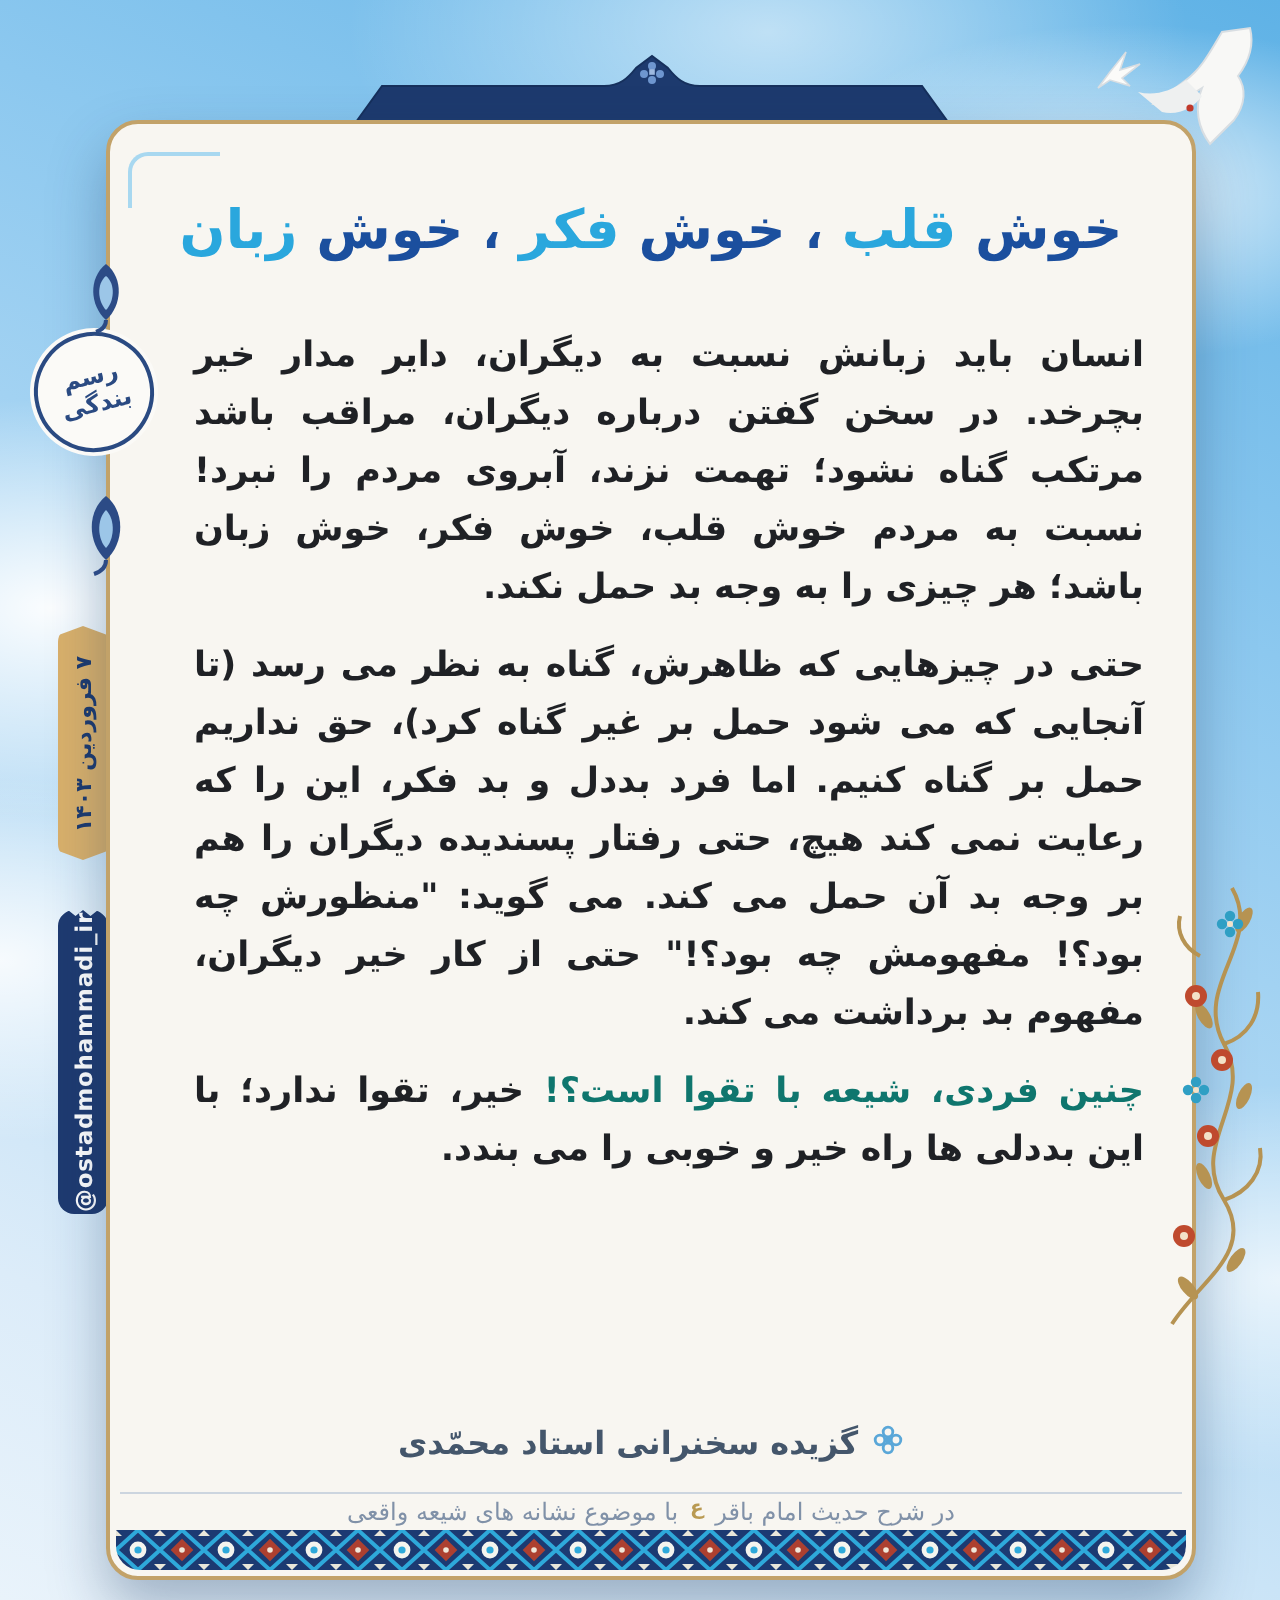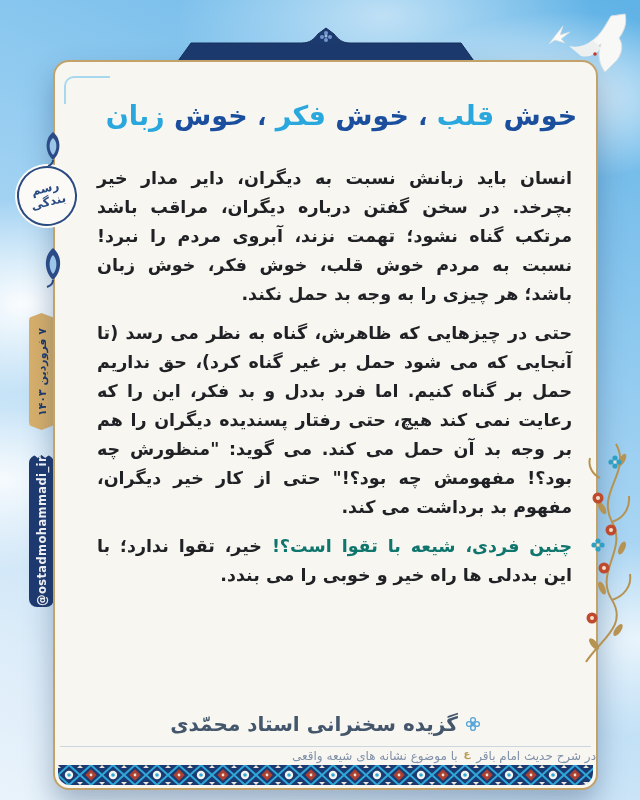--- a/index.html
+++ b/index.html
@@ -23,38 +23,38 @@
 
   
   .card { position:absolute; left:53px; top:60px; width:545px; height:730px; z-index:2;
     background:#f8f6f1; border:2px solid #c2a269; border-radius:16px;
     box-shadow:0 14px 28px rgba(30,60,100,.35); }
 
   .bracket { position:absolute; left:64px; top:76px; width:46px; height:28px; z-index:3;
     border-top:2.5px solid #a8d8f0; border-left:2.5px solid #a8d8f0; border-top-left-radius:10px; }
 
   
-  .title { position:absolute; left:16px; top:38px; width:100%; text-align:center;
+  .title { position:absolute; left:0; top:38px; width:100%; text-align:center;
     font-size:27px; font-weight:bold; color:#1b4f9e; letter-spacing:0; }
   .title .cyan { color:#2aa7dd; }
   .title .sep { color:#1b4f9e; font-size:24px; }
 
   
   .body-text { position:absolute; top:102px; right:24px; left:30px; direction:rtl;
     font-size:17.5px; font-weight:600; color:#1f2125; line-height:29px;
     text-align:justify; text-align-last:right;margin-left:12px; }
   .body-text p { margin:0 0 10px 0; }
   .red { color:#0f766e; }
 
   
   .attrib { position:absolute; top:650px; left:0; width:100%; display:flex; direction:rtl;
-    justify-content:center; align-items:center; gap:7px;
-    font-size:20px; font-weight:600; color:#44566b; }
+    justify-content:center; align-items:flex-start; gap:7px;
+    font-size:16px; font-weight:600; color:#44566b; }
   .divider { position:absolute; top:684px; left:5px; right:5px; height:1px; background:#ccd5df; }
-  .subline { position:absolute; top:687px; left:0; width:100%; text-align:right; direction:rtl;
+  .subline { position:absolute; top:687px; left:0; width:100%; text-align:center; direction:rtl;
     font-size:12px; color:#8091a8; }
   .honorific { display:inline-block; color:#b99a52; font-size:10px; font-weight:bold;
     transform:translateY(-3px); margin:0 2px; }
 
   .tiles { position:absolute; left:3px; right:3px; bottom:3px; height:20px;
     border-radius:0 0 12px 12px; overflow:hidden; }
   .tiles svg { display:block; width:100%; height:20px; }
 
   
   .seal { position:absolute; left:17px; top:166px; width:60px; height:60px; z-index:3;

